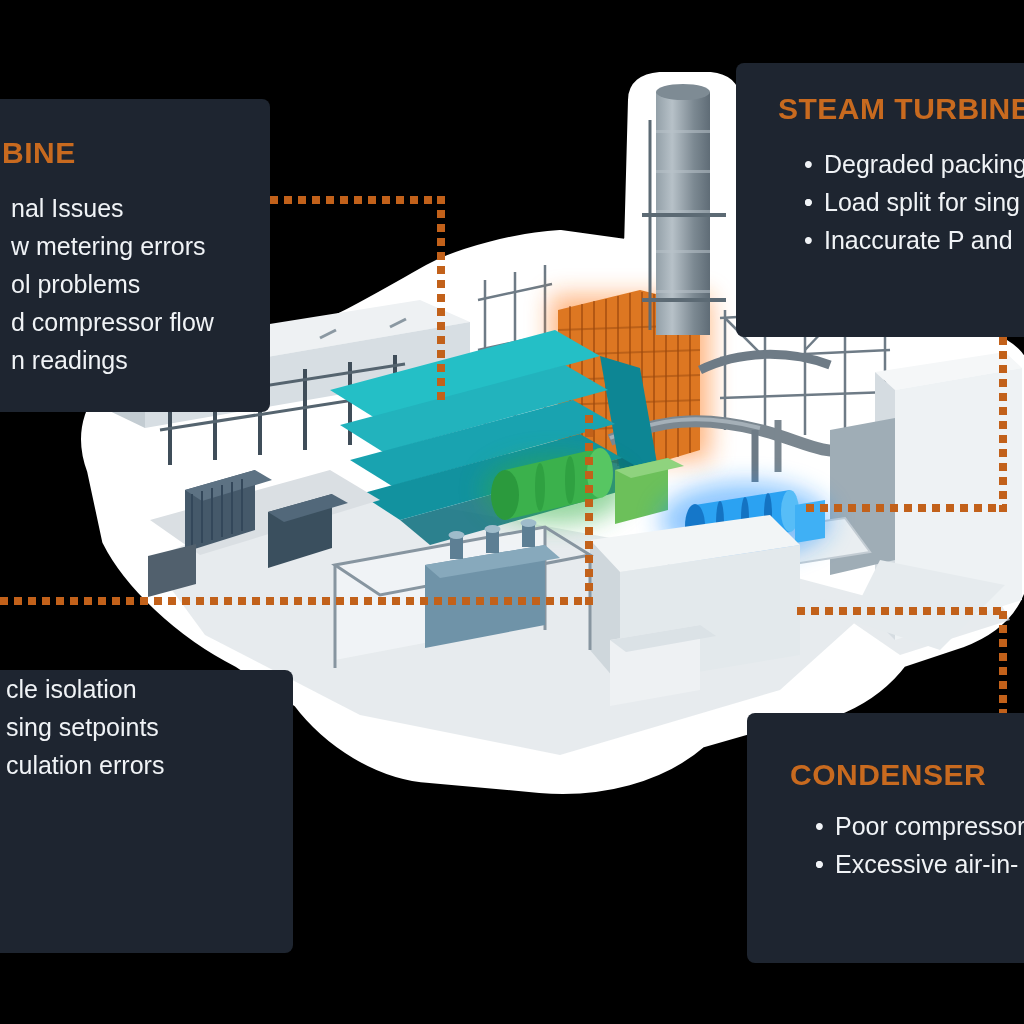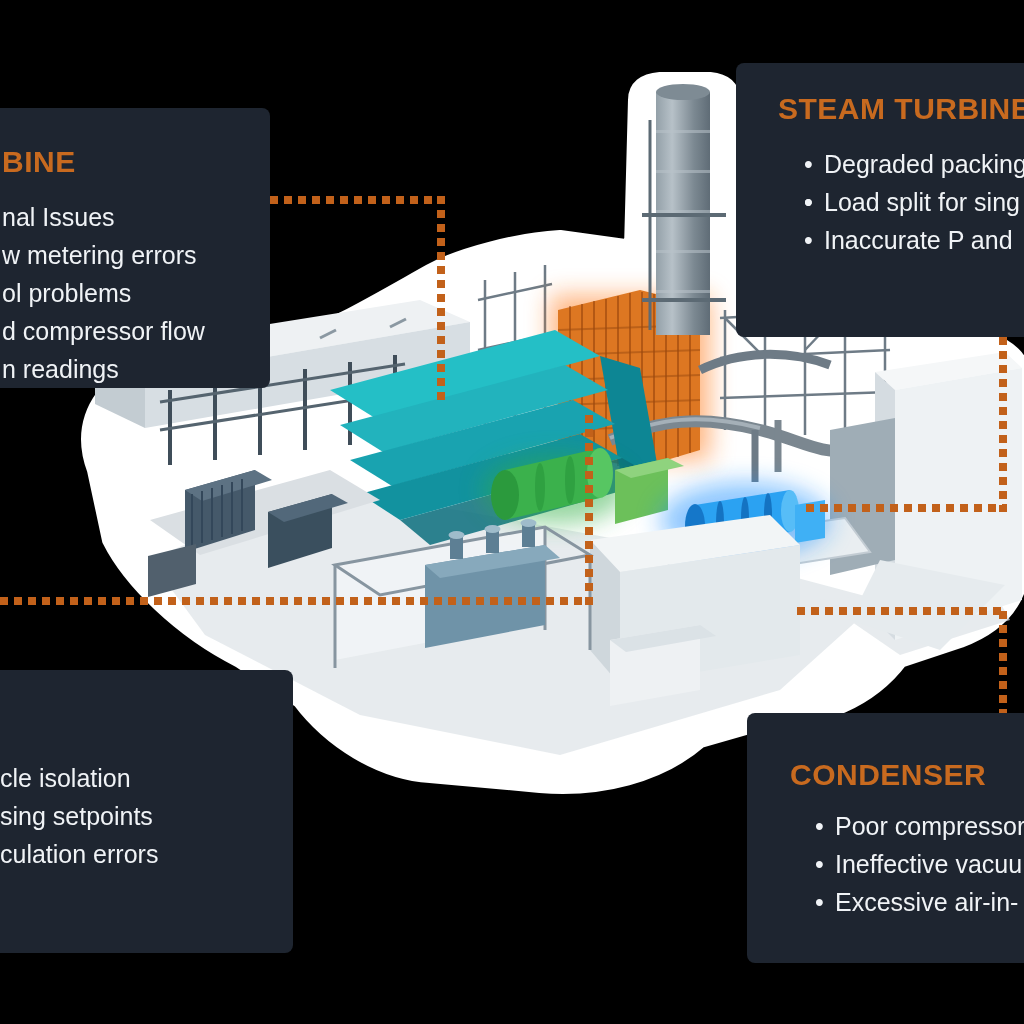--- a/index.html
+++ b/index.html
@@ -3,28 +3,28 @@
 <meta charset="utf-8">
 <style>
   html,body{margin:0;padding:0;background:#000;}
   #stage{position:relative;width:1024px;height:1024px;background:#000;overflow:hidden;
          font-family:"Liberation Sans",sans-serif;}
   
   .callout{position:absolute;background:#1E2530;z-index:3;color:#F0F3F6;}
   .callout .title{color:#C86A1F;font-size:30px;font-weight:700;line-height:36px;letter-spacing:.5px;}
   .callout ul{list-style:none;margin:0;padding:0;}
   .callout li{font-size:25px;line-height:38px;white-space:nowrap;}
-  #box-gt{left:0;top:108px;width:270px;height:280px;border-radius:0 8px 8px 0;}
+  #box-gt{left:0;top:99px;width:270px;height:313px;border-radius:0 8px 8px 0;}
   #box-gt .title{margin:36px 0 0 2px;}
-  #box-gt ul{margin-top:18px;padding-left:2px;}
+  #box-gt ul{margin-top:18px;padding-left:11px;}
   #box-st{left:736px;top:63px;width:300px;height:274px;border-radius:8px;}
   #box-st .title{margin:28px 0 0 42px;}
   #box-st ul{margin-top:18px;}
   #box-ll{left:0;top:670px;width:293px;height:283px;border-radius:0 8px 8px 0;}
-  #box-ll ul{margin-top:89px;padding-left:0;}
+  #box-ll ul{padding-left:6px;}
   #box-cond{left:747px;top:713px;width:292px;height:250px;border-radius:8px;}
   #box-cond .title{margin:44px 0 0 43px;}
   #box-cond ul{margin-top:14px;}
   .bulleted li{position:relative;padding-left:88px;}
   .bulleted .dot{position:absolute;left:68px;top:0;}
   
   .dot-h{position:absolute;height:8px;z-index:2;
     background-image:repeating-linear-gradient(to right,#C2611A 0 8px,transparent 8px 14px);}
   .dot-v{position:absolute;width:8px;z-index:2;
     background-image:repeating-linear-gradient(to bottom,#C2611A 0 8px,transparent 8px 14px);}
@@ -262,18 +262,18 @@
       <li>cle isolation</li>
       <li>sing setpoints</li>
       <li>culation errors</li>
     </ul>
   </div>
 
   <div class="callout" id="box-cond">
     <div class="title">CONDENSER</div>
     <ul class="bulleted">
       <li><span class="dot">•</span><span>Poor compressor</span></li>
-      <li><span class="dot">•</span><span>Ineffective vacuu</span></li>
+      <li><span class="dot">•</span></li>
       <li><span class="dot">•</span><span>Excessive air-in-</span></li>
     </ul>
   </div>
 
 </div>
 
 </body></html>

